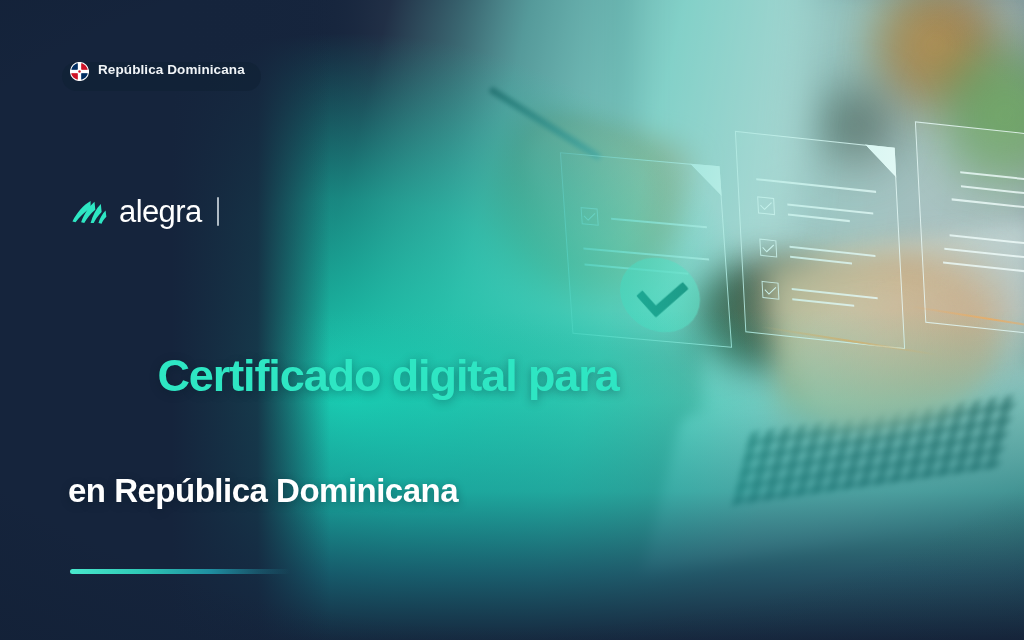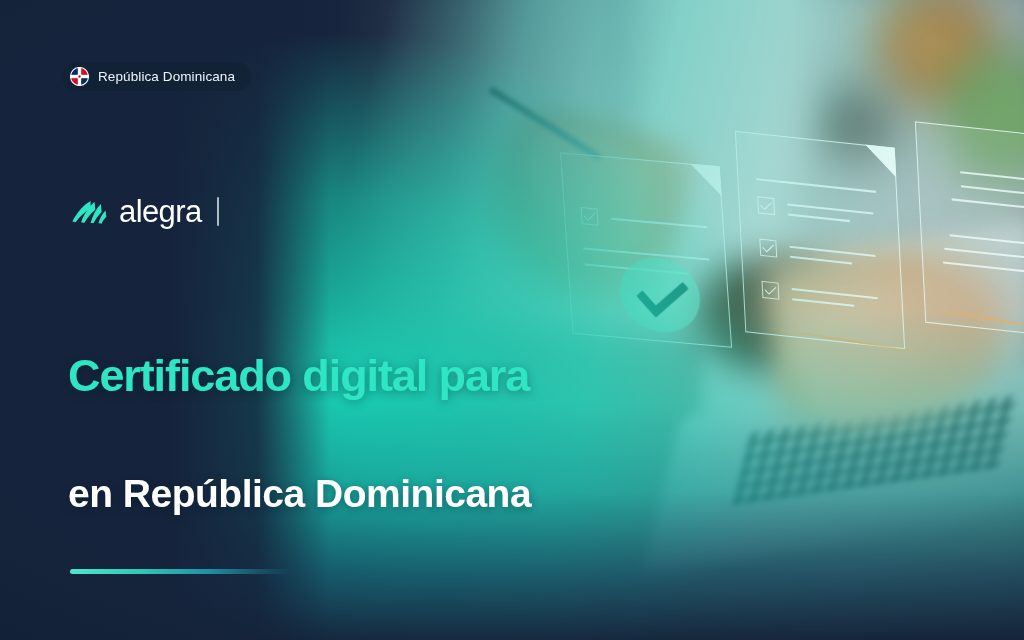--- a/index.html
+++ b/index.html
@@ -233,24 +233,25 @@
     background:radial-gradient(ellipse 110% 95% at 50% 45%,rgba(0,0,0,0) 55%,rgba(10,20,35,.40) 100%);
   }
 
   
   .content { position:absolute; inset:0; }
 
   
   .country-badge {
     position:absolute; left:62px; top:62px;
     height:29px;
-    display:flex; align-items:center; gap:9px;
+    display:flex; gap:9px;
     padding:0 16px 0 8px;
     border-radius:16px;
     background:rgba(16,32,52,.58);
+    font-weight:bold;
   }
   .flag-icon { width:19px; height:19px; flex:0 0 19px; display:block; }
   .country-label {
     color:#f0f4f7; font-size:13.5px; letter-spacing:.1px; white-space:nowrap;
   }
 
   
   .logo-row {
     position:absolute; left:70px; top:196px;
     display:flex; align-items:center; gap:11px;
@@ -264,32 +265,32 @@
     width:2px; height:29px; background:rgba(235,242,246,.72);
     margin:0 6px 0 4px; border-radius:1px;
   }
   .logo-tag {
     color:#ffffff; font-size:30px; font-weight:400;
     letter-spacing:-.4px; line-height:1;
   }
 
   
   .headline {
-    position:absolute; left:68px; top:352px; width:640px;
+    position:absolute; left:68px; top:352px; width:640px;text-align:center;
   }
   .hl-line {
     color:#2EE6C3;
     font-size:45px; font-weight:700; line-height:1.06;
     letter-spacing:-1.1px;
     text-shadow:0 2px 10px rgba(6,26,38,.35);
   }
   .sub-line {
     position:absolute; left:68px; top:473px;
     color:#ffffff;
-    font-size:39px; font-weight:700; line-height:1.1;
+    font-size:33px; font-weight:700; line-height:1.1;
     letter-spacing:-.5px;
     text-shadow:0 2px 9px rgba(6,26,38,.4);
   }
 
   
   .accent-rule {
     position:absolute; left:70px; top:569px;
     width:220px; height:5px; border-radius:3px;
     background:linear-gradient(90deg,#49E8CC 0%,#2FC9B6 32%,#1f8ea0 64%,rgba(26,90,110,0) 100%);
   }

